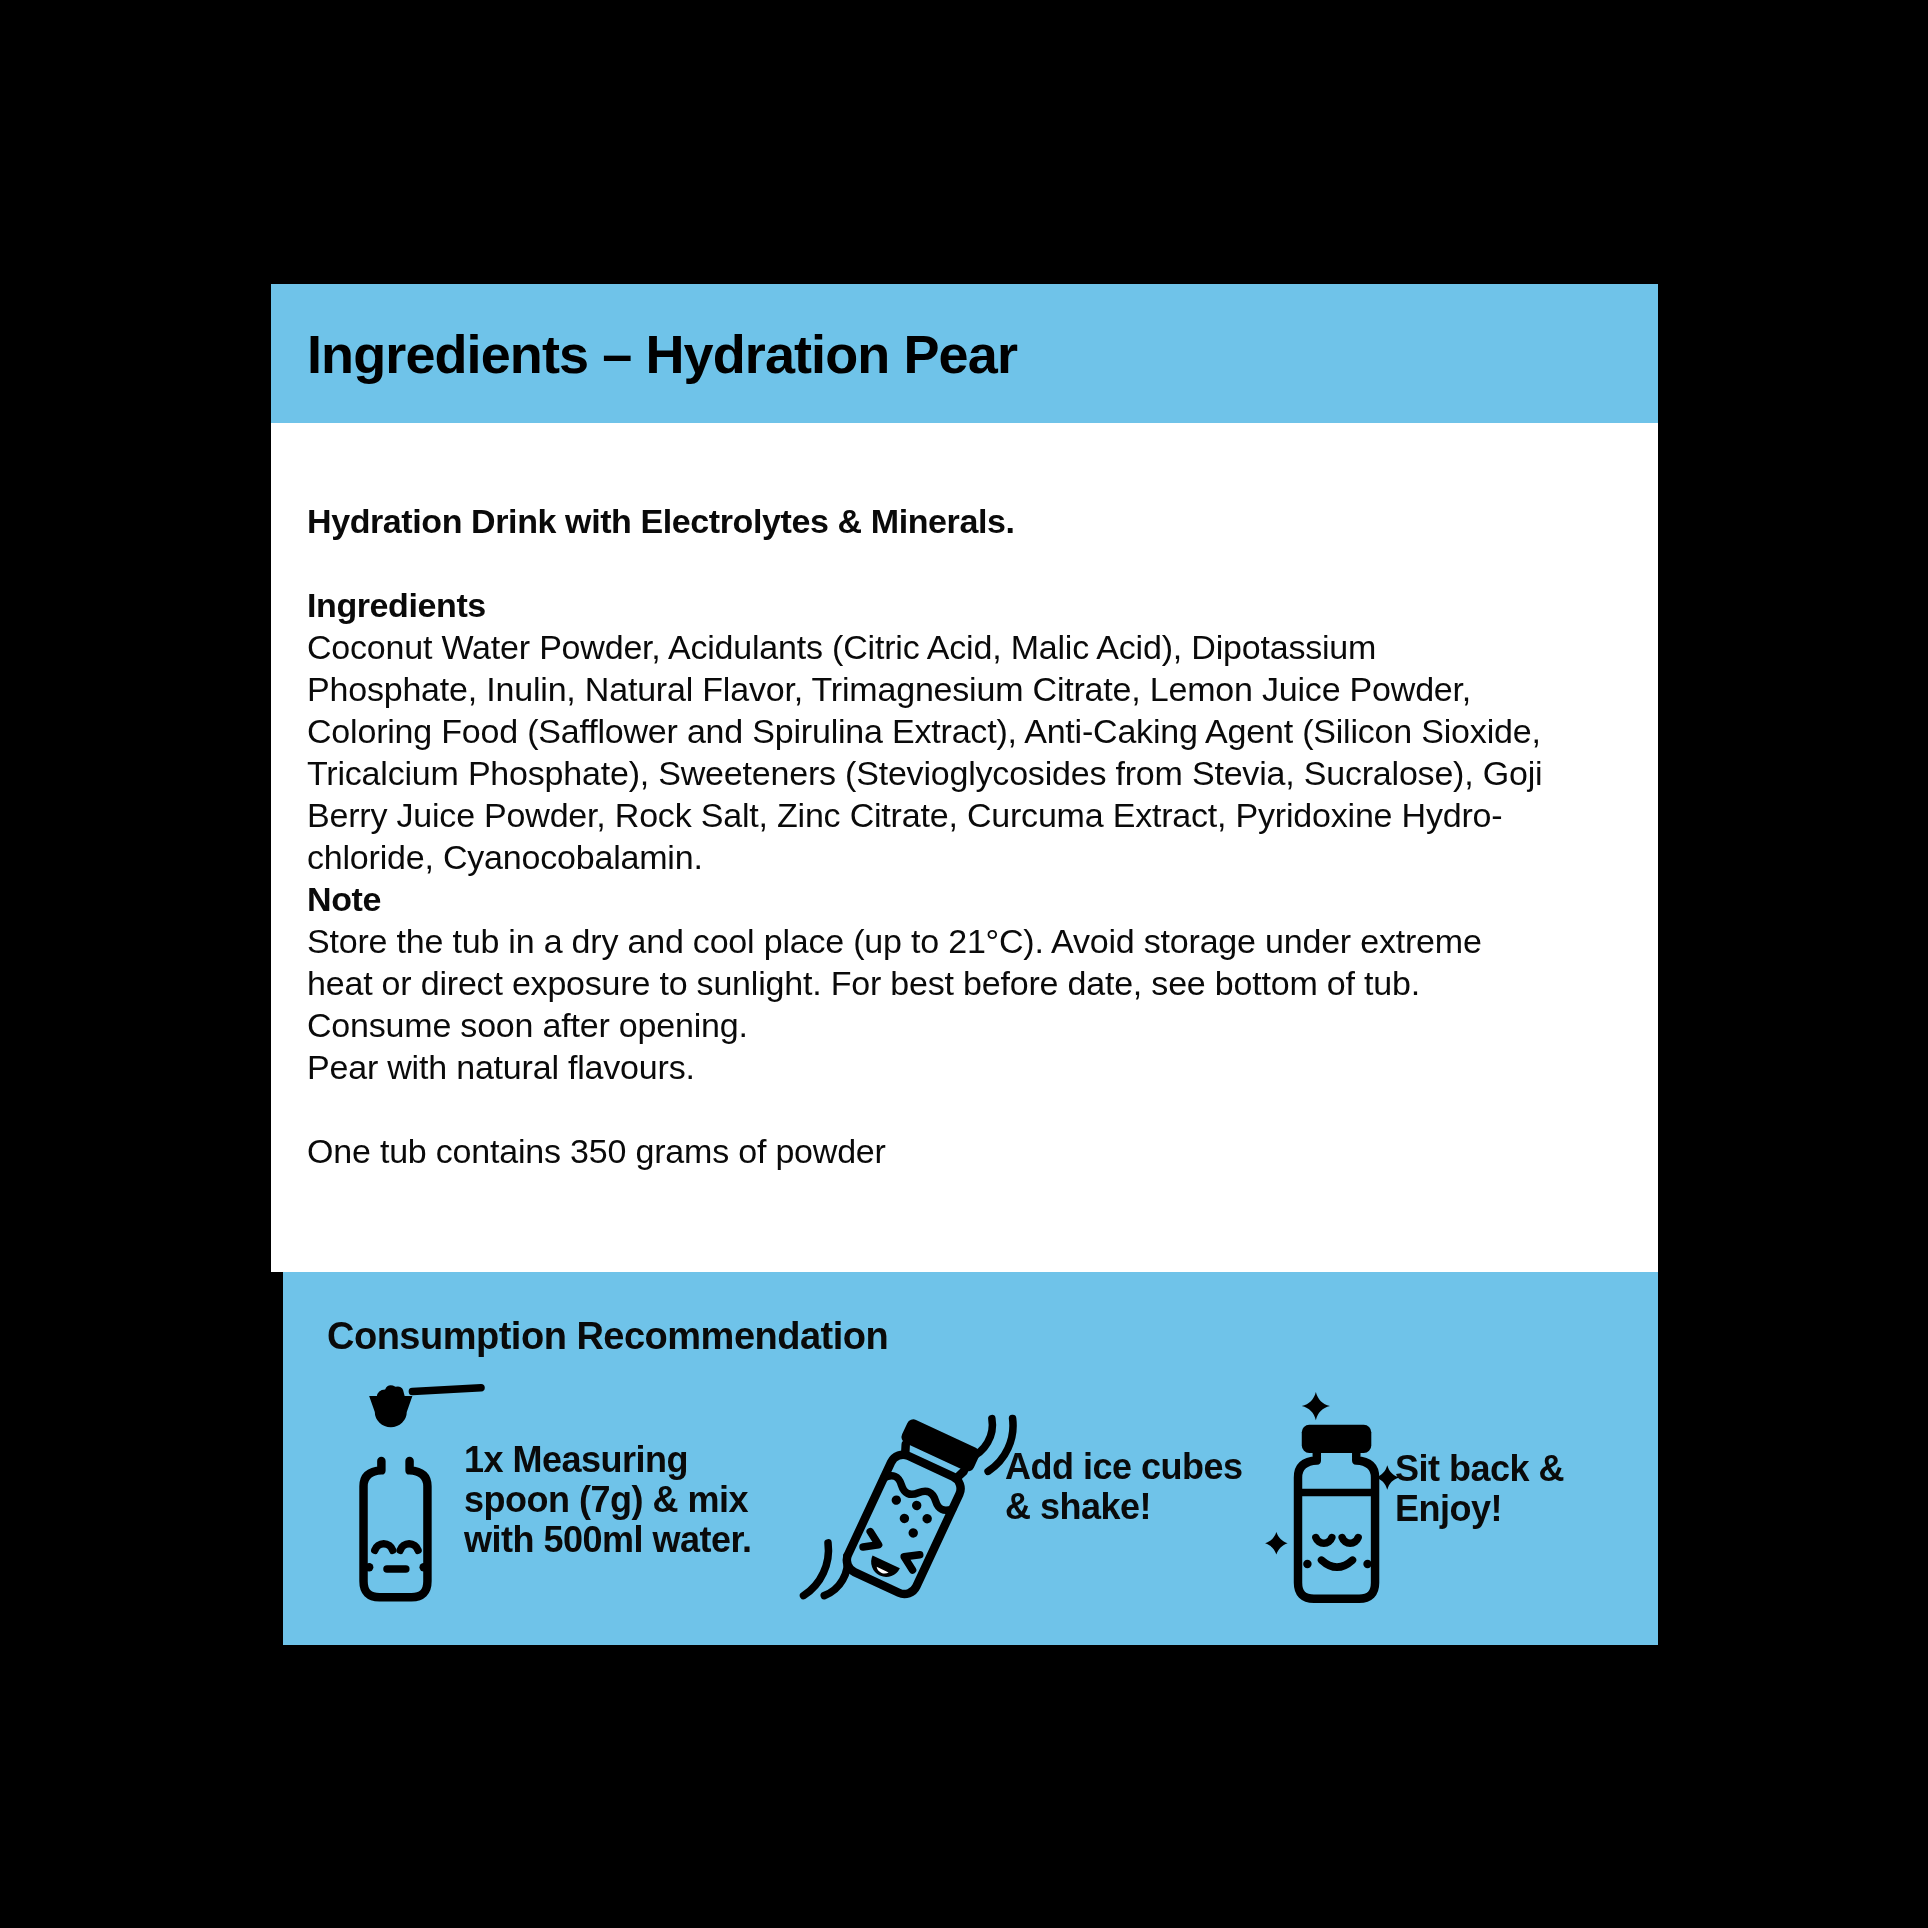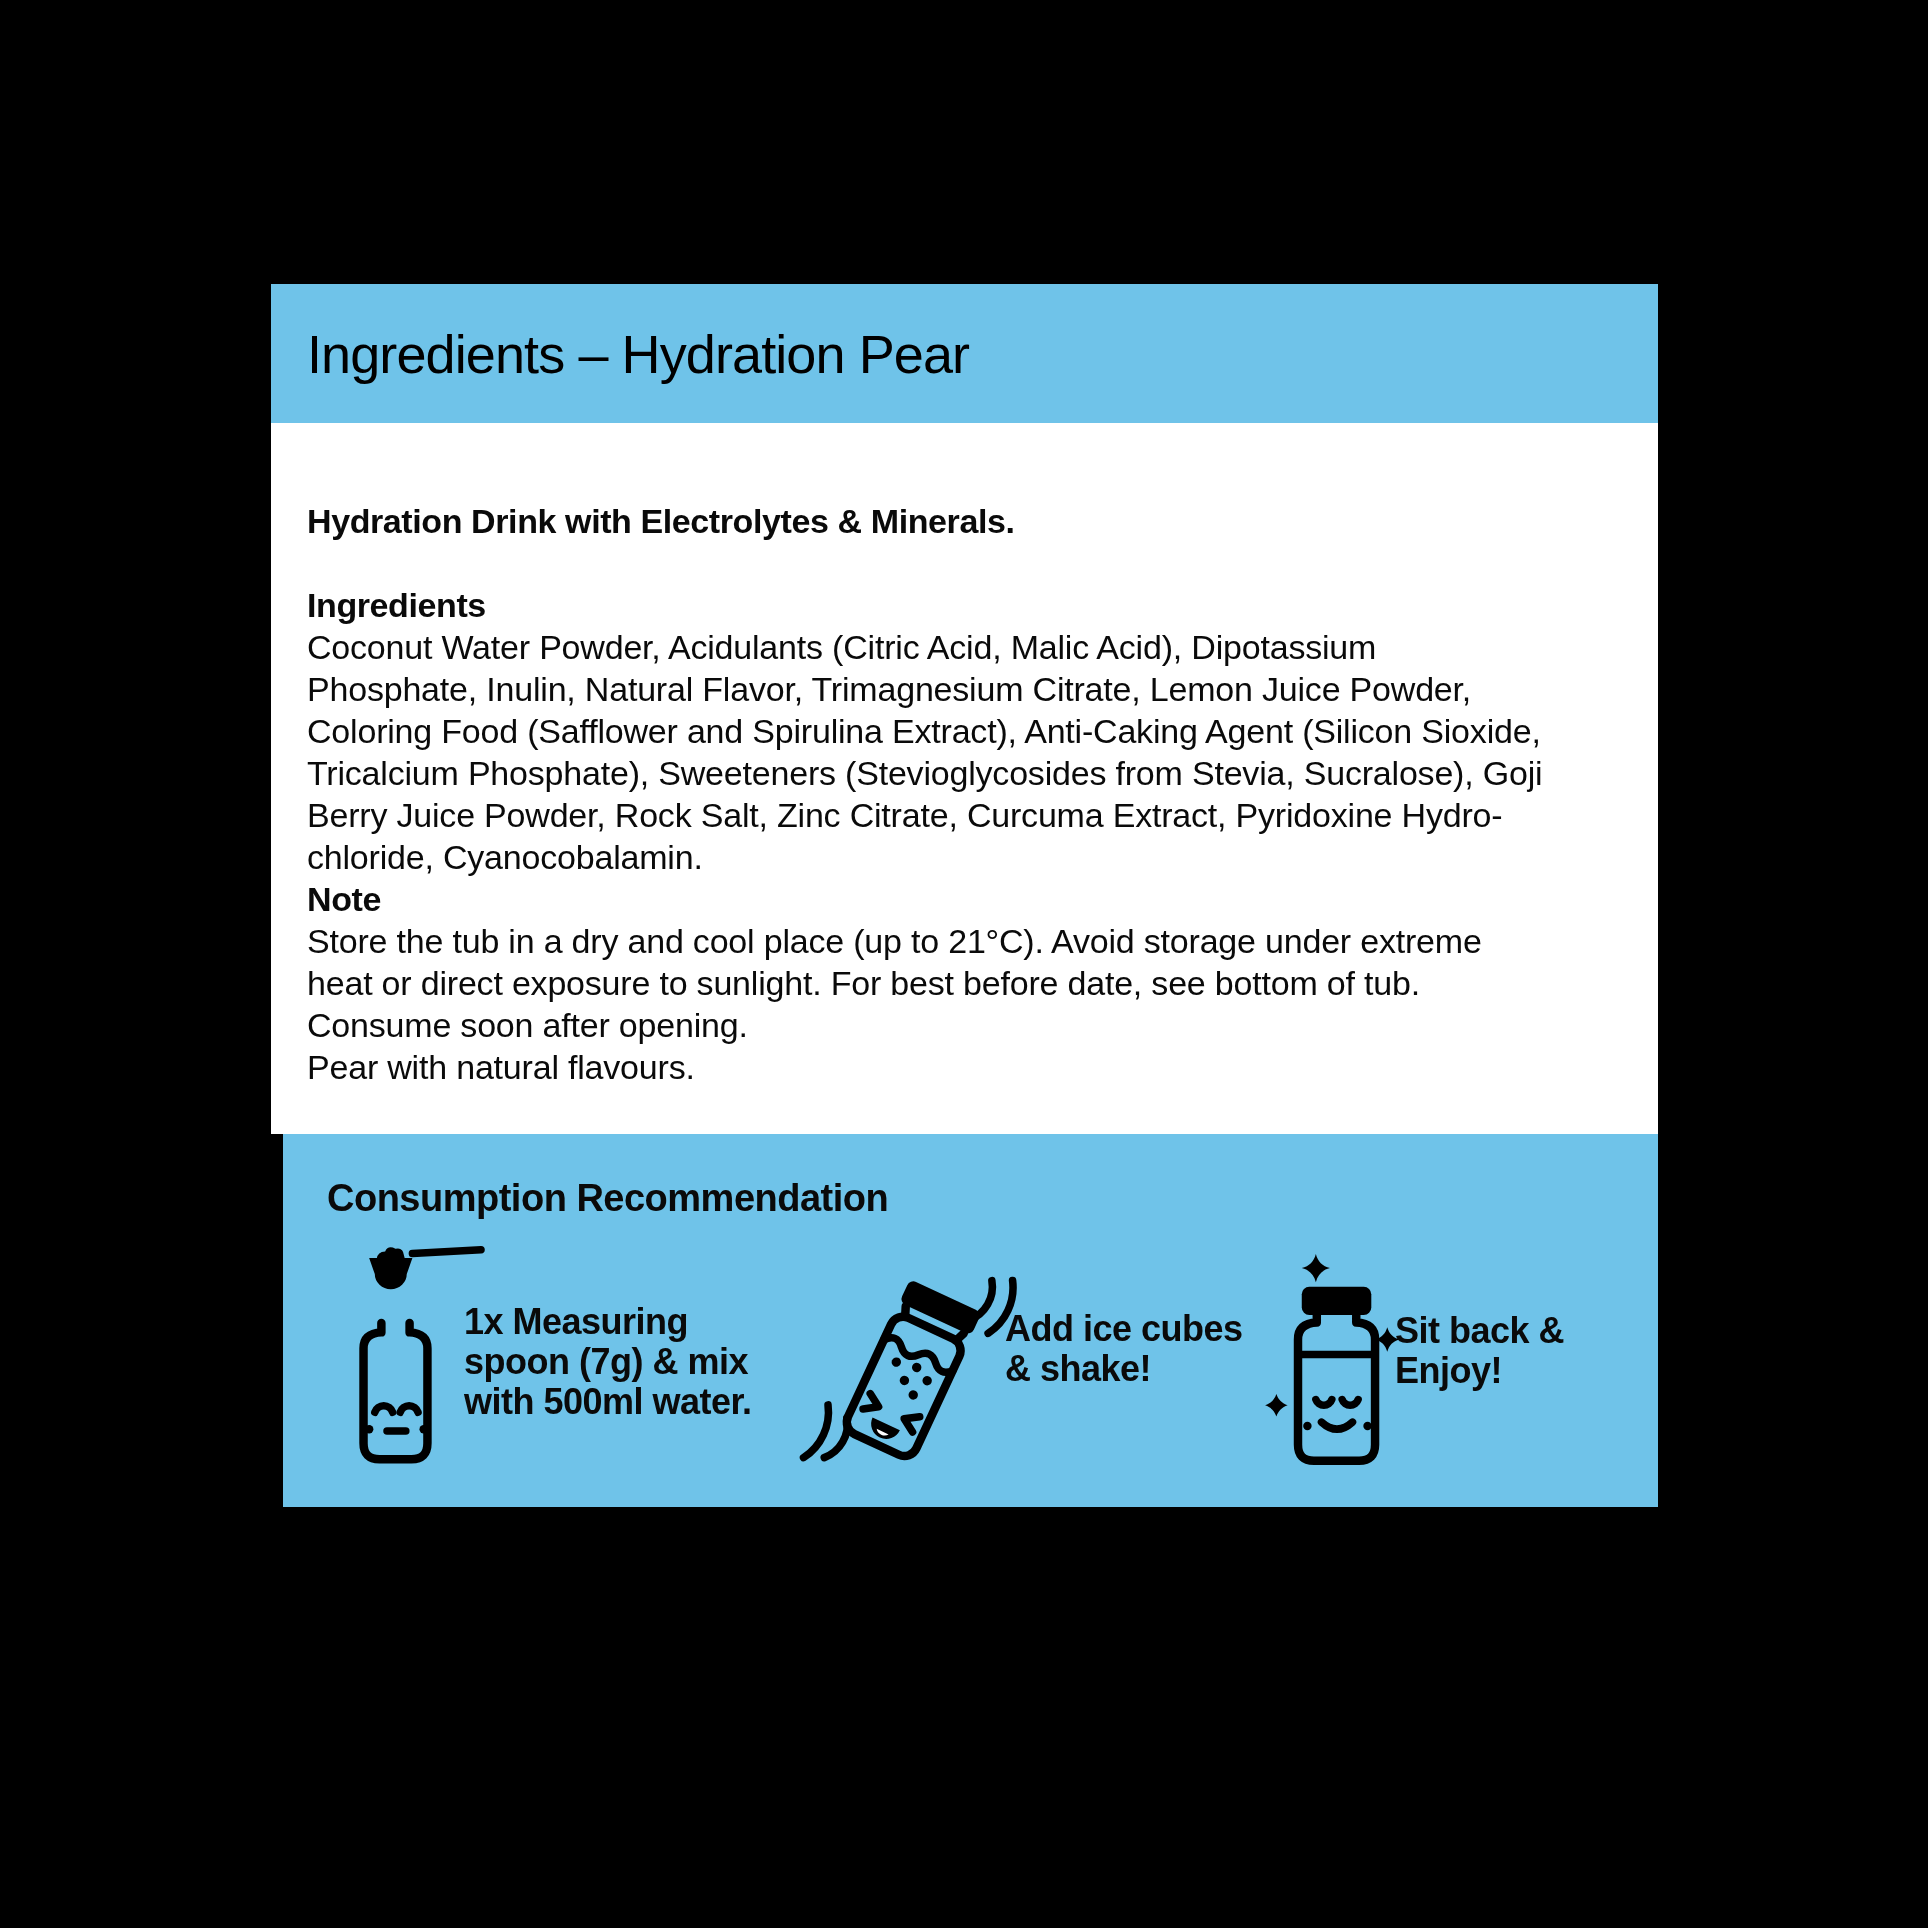--- a/index.html
+++ b/index.html
@@ -1,23 +1,23 @@
 <!DOCTYPE html>
 <html style="font-size:15px"><head>
 <meta charset="utf-8">
 <style>
   html,body{margin:0;padding:0;background:#000;}
   #canvas{position:relative;width:1928px;height:1928px;background:#000;overflow:hidden;
           font-family:"Liberation Sans",sans-serif;color:#0a0a0a;}
   .panel{position:absolute;left:271px;top:284px;width:1387px;height:1362px;}
   
   .hdr{height:139px;display:flex;align-items:center;padding-left:36px;box-sizing:border-box;}
-  .hdr h1{margin:0;font-size:54px;font-weight:normal;letter-spacing:-0.9px;color:#000;}
+  .hdr h1{margin:0;font-size:54px;font-weight:bold;letter-spacing:-0.9px;color:#000;}
   
-  .info{height:711px;background:#fff;box-sizing:border-box;padding:77px 36px 0 36px;overflow:hidden;}
+  .info{height:849px;background:#fff;box-sizing:border-box;padding:77px 36px 0 36px;overflow:hidden;}
   .line{font-size:34px;line-height:42px;letter-spacing:-0.2px;white-space:nowrap;font-weight:normal;}
   .line.b{font-weight:bold;letter-spacing:-0.4px;}
   .spacer{height:42px;}
   
   .consume{position:relative;height:373px;box-sizing:border-box;overflow:hidden;margin-left:12px;}
   .consume h2{position:absolute;left:44px;top:43px;margin:0;font-size:38px;font-weight:bold;letter-spacing:-0.5px;}
   .step-icon{position:absolute;}
   .cap{position:absolute;font-size:36px;font-weight:bold;line-height:40px;letter-spacing:-0.5px;white-space:nowrap;}
   svg{display:block;}
   .stroke{fill:none;stroke:#000;stroke-width:9;stroke-linecap:round;stroke-linejoin:round;}

